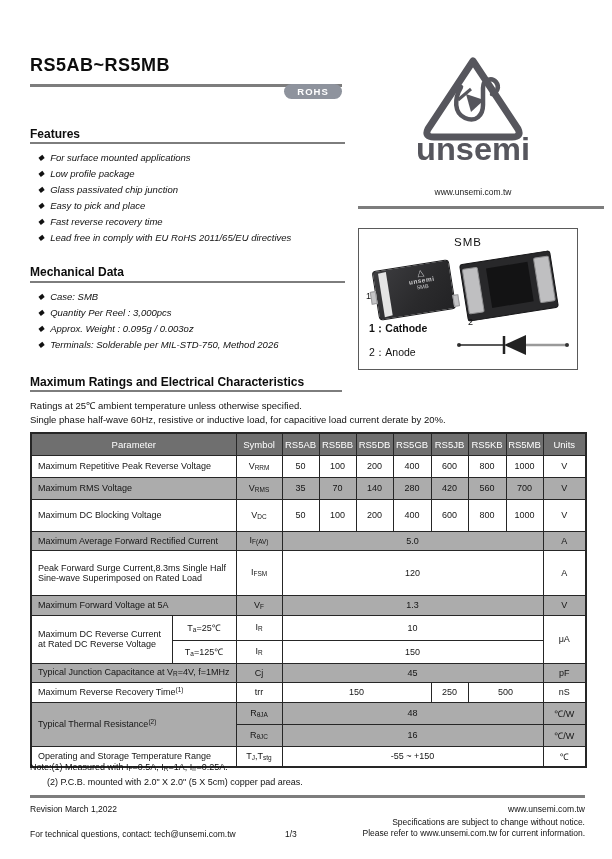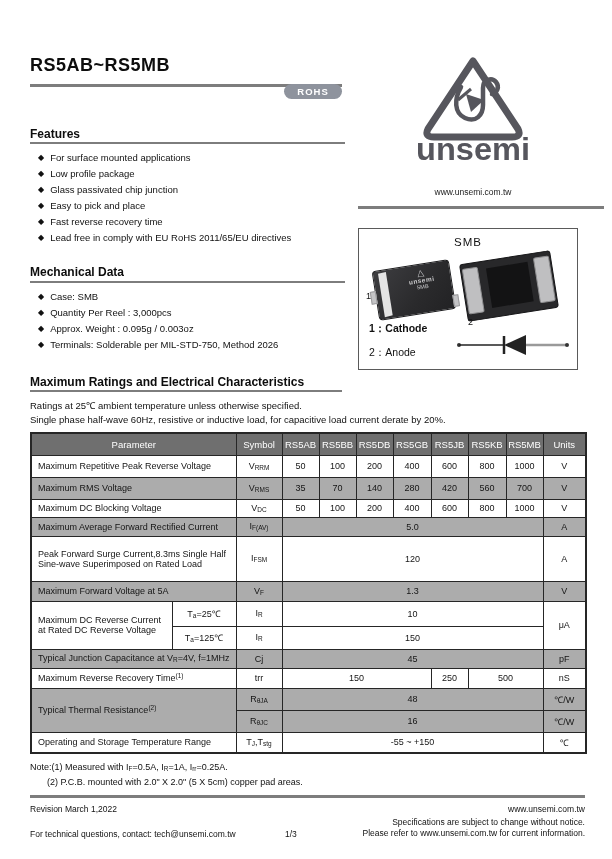--- a/index.html
+++ b/index.html
@@ -9,21 +9,21 @@
 
   .abs { position:absolute; }
   .rule { position:absolute; background:#7d7d7d; height:2.5px; }
 
   .doc-title { left:30px; top:55px; font-size:18px; font-weight:bold; letter-spacing:.5px; color:#0d0d0d; }
   .rohs-badge { left:284px; top:84px; width:58px; height:15px; background:#8e939d; border-radius:8px;
                 color:#fff; font-size:9.5px; font-weight:bold; text-align:center; line-height:15px; letter-spacing:1px; }
   .subtitle { left:30px; top:96px; font-size:11.5px; font-weight:bold; color:#0d0d0d; }
 
   .sec-title { font-size:12px; font-weight:bold; color:#0d0d0d; }
-  .bullet-list { position:absolute; list-style:none; font-size:9.5px; color:#111; }
+  .bullet-list { position:absolute; list-style:none; font-size:9.5px; color:#111;font-style:italic; }
   .bullet-list li { line-height:16px; white-space:nowrap; }
   .diamond { font-size:8px; margin-right:6px; vertical-align:1px; color:#111; }
 
   
   .logo-svg { left:421px; top:53px; }
   .wordmark { left:398px; top:132px; width:150px; text-align:center; font-size:31px; font-weight:bold;
               color:#56565d; letter-spacing:0; transform:scaleX(1.05); }
   .website { left:398px; top:187px; width:150px; text-align:center; font-size:8.5px; color:#222; }
 
   
@@ -195,21 +195,21 @@
       <td><span>V</span><span class="sb">RMS</span></td>
       <td>35</td>
       <td>70</td>
       <td>140</td>
       <td>280</td>
       <td>420</td>
       <td>560</td>
       <td>700</td>
       <td>V</td>
     </tr>
-    <tr style="height:18px">
+    <tr style="height:32px">
       <td colspan="2" class="param">Maximum DC Blocking Voltage</td>
       <td><span>V</span><span class="sb">DC</span></td>
       <td>50</td>
       <td>100</td>
       <td>200</td>
       <td>400</td>
       <td>600</td>
       <td>800</td>
       <td>1000</td>
       <td>V</td>

